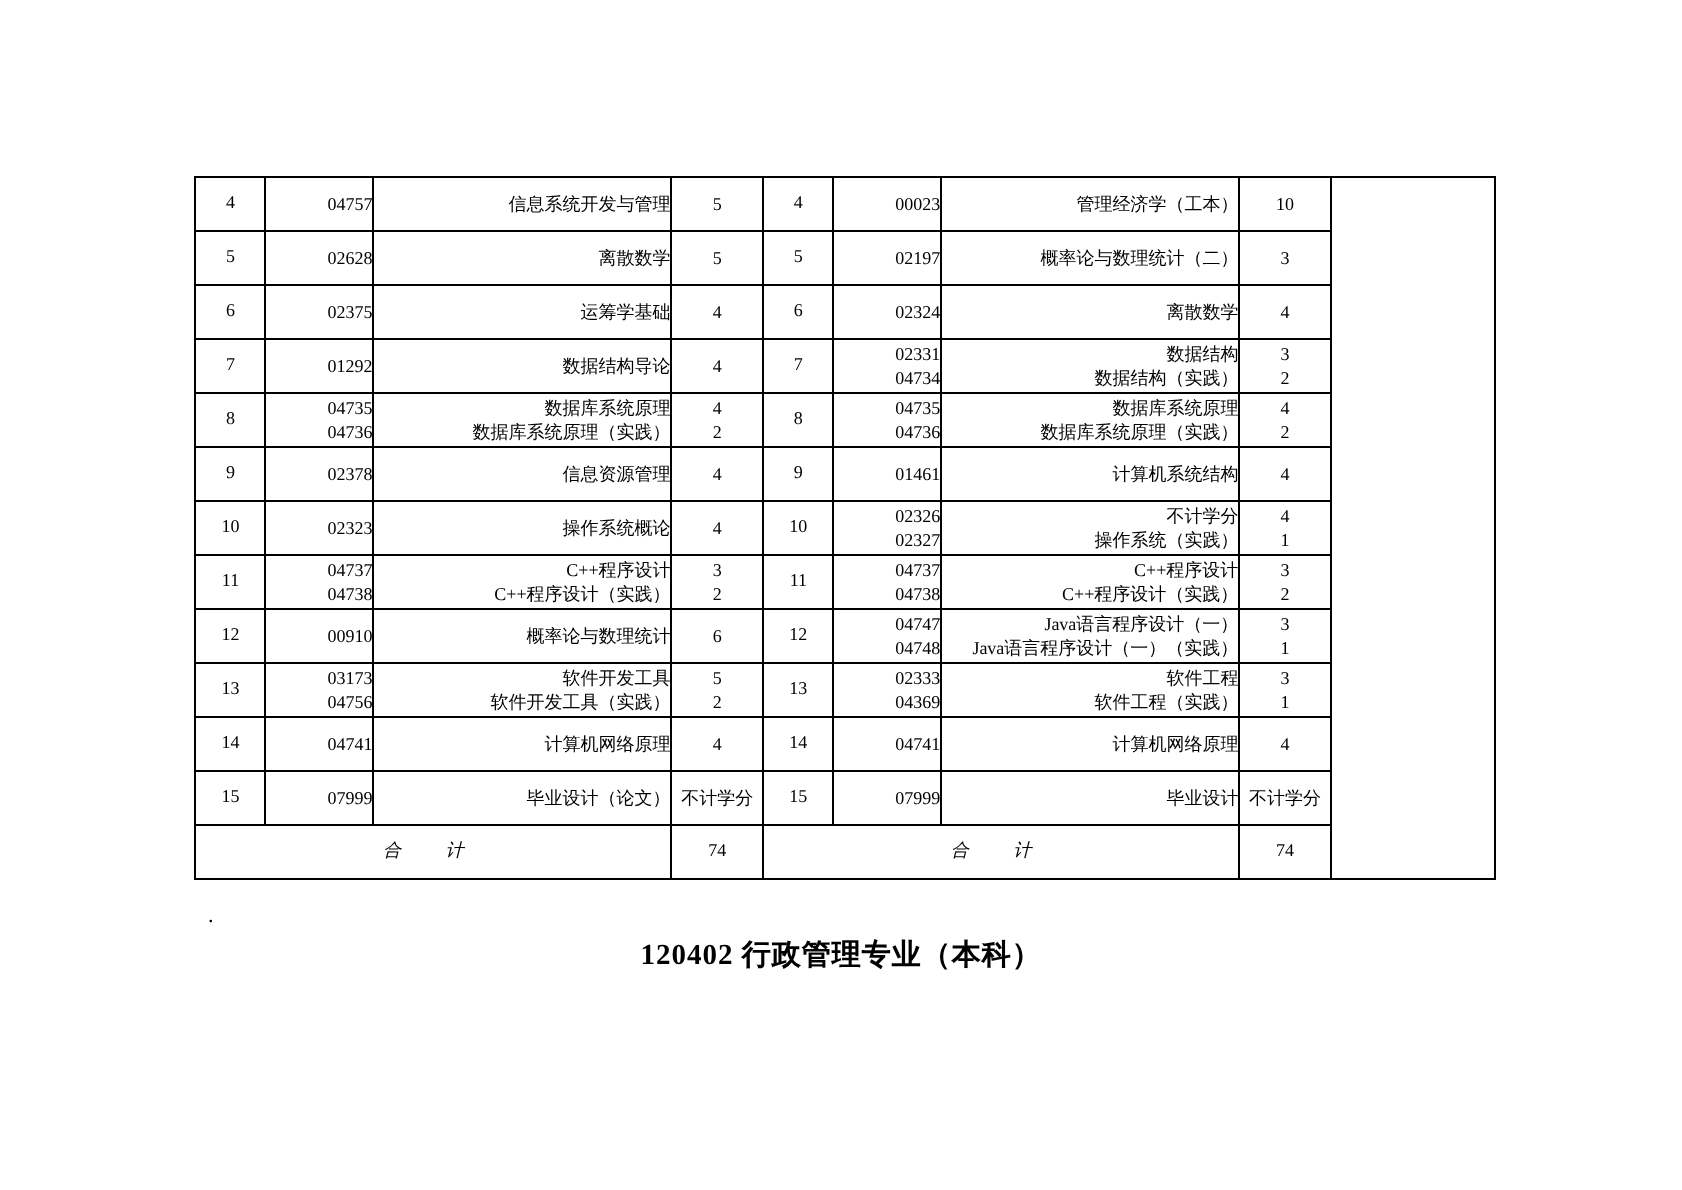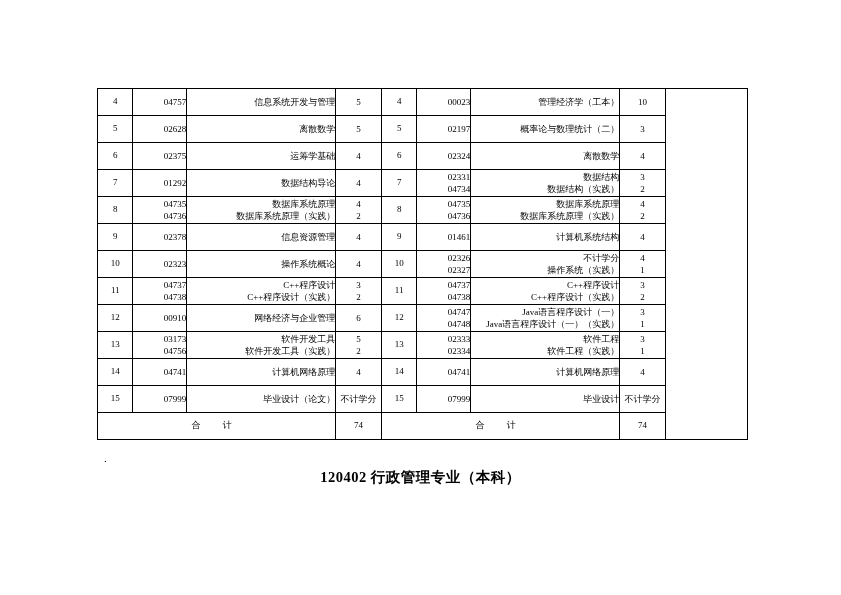--- a/index.html
+++ b/index.html
@@ -52,20 +52,21 @@
     border-left: 1px solid #000;
   }
   .sub {
     display: block;
     line-height: 1.35;
   }
   .total-label {
     text-align: center;
     letter-spacing: 10px;
     padding-left: 10px;
+    font-style: italic;
   }
   .dot {
     position: absolute;
     left: 104px;
     top: 453px;
     font-size: 11px;
     line-height: 1;
   }
   .doc-title {
     position: absolute;
@@ -232,21 +233,21 @@
             </td>
           <td class="c-credit pair-cell">
               <span class="sub">3</span>
               <span class="sub">2</span>
             </td>
         </tr>
 
         <tr>
           <td class="c-no">12</td>
           <td class="c-code pair-cell">00910</td>
-          <td class="c-name pair-cell">网络经济与企业管理</td>
+          <td class="c-name pair-cell">概率论与数理统计</td>
           <td class="c-credit pair-cell">6</td>
           <td class="c-no">12</td>
           <td class="c-code pair-cell">
               <span class="sub">04747</span>
               <span class="sub">04748</span>
             </td>
           <td class="c-name pair-cell">
               <span class="sub">Java语言程序设计（一）</span>
               <span class="sub">Java语言程序设计（一）（实践）</span>
             </td>
@@ -266,21 +267,21 @@
               <span class="sub">软件开发工具</span>
               <span class="sub">软件开发工具（实践）</span>
             </td>
           <td class="c-credit pair-cell">
               <span class="sub">5</span>
               <span class="sub">2</span>
             </td>
           <td class="c-no">13</td>
           <td class="c-code pair-cell">
               <span class="sub">02333</span>
-              <span class="sub">02334</span>
+              <span class="sub">04369</span>
             </td>
           <td class="c-name pair-cell">
               <span class="sub">软件工程</span>
               <span class="sub">软件工程（实践）</span>
             </td>
           <td class="c-credit pair-cell">
               <span class="sub">3</span>
               <span class="sub">1</span>
             </td>
         </tr>

